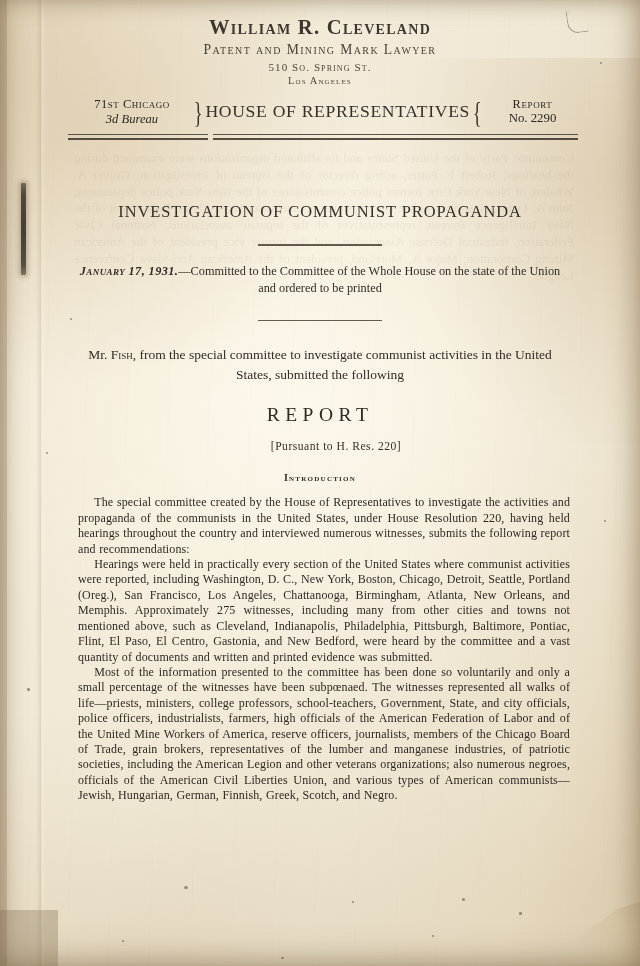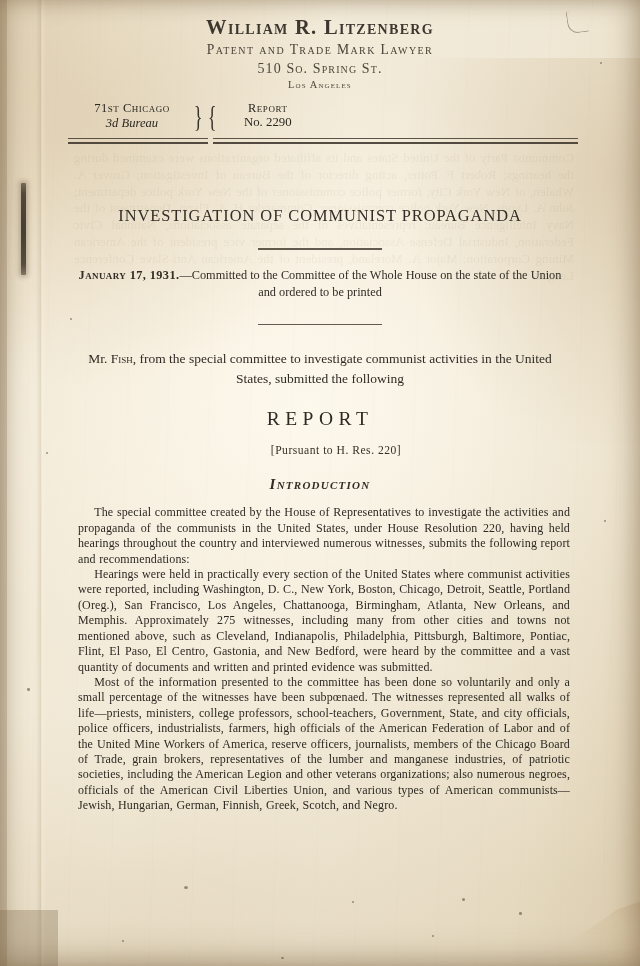--- a/index.html
+++ b/index.html
@@ -136,21 +136,21 @@
   }
   .lh-role {
     font-variant: small-caps;
     font-size: 13.6px;
     letter-spacing: 1.4px;
     margin-top: 3px;
     color: #4a4238;
   }
   .lh-addr {
     font-variant: small-caps;
-    font-size: 14px;
+    font-size: 11px;
     letter-spacing: 1.1px;
     margin-top: 3px;
     color: #4d463b;
   }
   .lh-city {
     font-variant: small-caps;
     font-size: 10.4px;
     letter-spacing: 1.1px;
     margin-top: 2px;
     color: #4d463b;
@@ -249,20 +249,21 @@
     margin: 17px 76px 0 76px;
     text-align: center;
     font-size: 12.3px;
     line-height: 1.42;
     color: #312c26;
   }
   .dateline .datecaps {
     font-variant: small-caps;
     font-weight: 700;
     letter-spacing: 0.4px;
+    font-style: italic;
   }
 
   .submit-block {
     margin: 24px 70px 0 70px;
     text-align: center;
     font-size: 13.5px;
     line-height: 1.46;
     color: #302b25;
   }
   .submit-block .namecaps { font-variant: small-caps; }
@@ -280,26 +281,25 @@
     font-size: 11.6px;
     letter-spacing: 0.5px;
     margin-top: 14px;
     color: #352f28;
     padding-left: 32px;
   }
 
   .section-head {
     text-align: center;
     font-variant: small-caps;
-    font-size: 15px;
+    font-size: 10px;
     font-weight: 700;
     letter-spacing: 1.25px;
     margin-top: 19px;
     color: #332d27;
-    font-style: italic;
   }
 
   .body-text {
     margin: 12px 70px 0 78px;
     font-size: 12px;
     line-height: 1.285;
     text-align: justify;
     color: #2d2923;
     letter-spacing: 0.01em;
   }
@@ -339,32 +339,33 @@
   <div class="fibers"></div>
   <div class="fold-left"></div>
 
   <div class="bleed">
     Communist Party of the United States and its affiliated organizations were examined during the hearings; Robert F. Potter, acting director of the Bureau of Investigation; Grover A. Whalen, of New York City, former police commissioner of the New York police department; John A. Lyons, New York police commissioner; Commander H. A. Flynn, Department of the Navy Intelligence Bureau; representatives of the separate associations, National Civic Federation, Industrial Defense Association, and the former vice president of the American Mining Corporation; Major A. Moreland, president of the American Anti-Slave Conference League.
   </div>
 
   <div class="content">
 
     <div class="letterhead">
-      <div class="lh-name">William R. Litzenberg</div>
-      <div class="lh-role">Patent and Trade Mark Lawyer</div>
+      <div class="lh-name">William R. Cleveland</div>
+      <div class="lh-role">Patent and Mining Mark Lawyer</div>
       <div class="lh-addr">510 So. Spring St.</div>
       <div class="lh-city">Los Angeles</div>
     </div>
 
     <div class="cong-row">
       <div class="cong-left">
         <div class="l1">71st Chicago</div>
         <div class="l2">3d Bureau</div>
       </div>
       <div class="brace left-b">}</div>
+      <div class="cong-center">HOUSE OF REPRESENTATIVES</div>
       <div class="brace right-b">{</div>
       <div class="cong-right">
         <div class="r1">Report</div>
         <div class="r2">No. 2290</div>
       </div>
     </div>
 
     <div class="double-rule-wrap">
       <div class="dr-seg short">
         <div class="top-l"></div>

